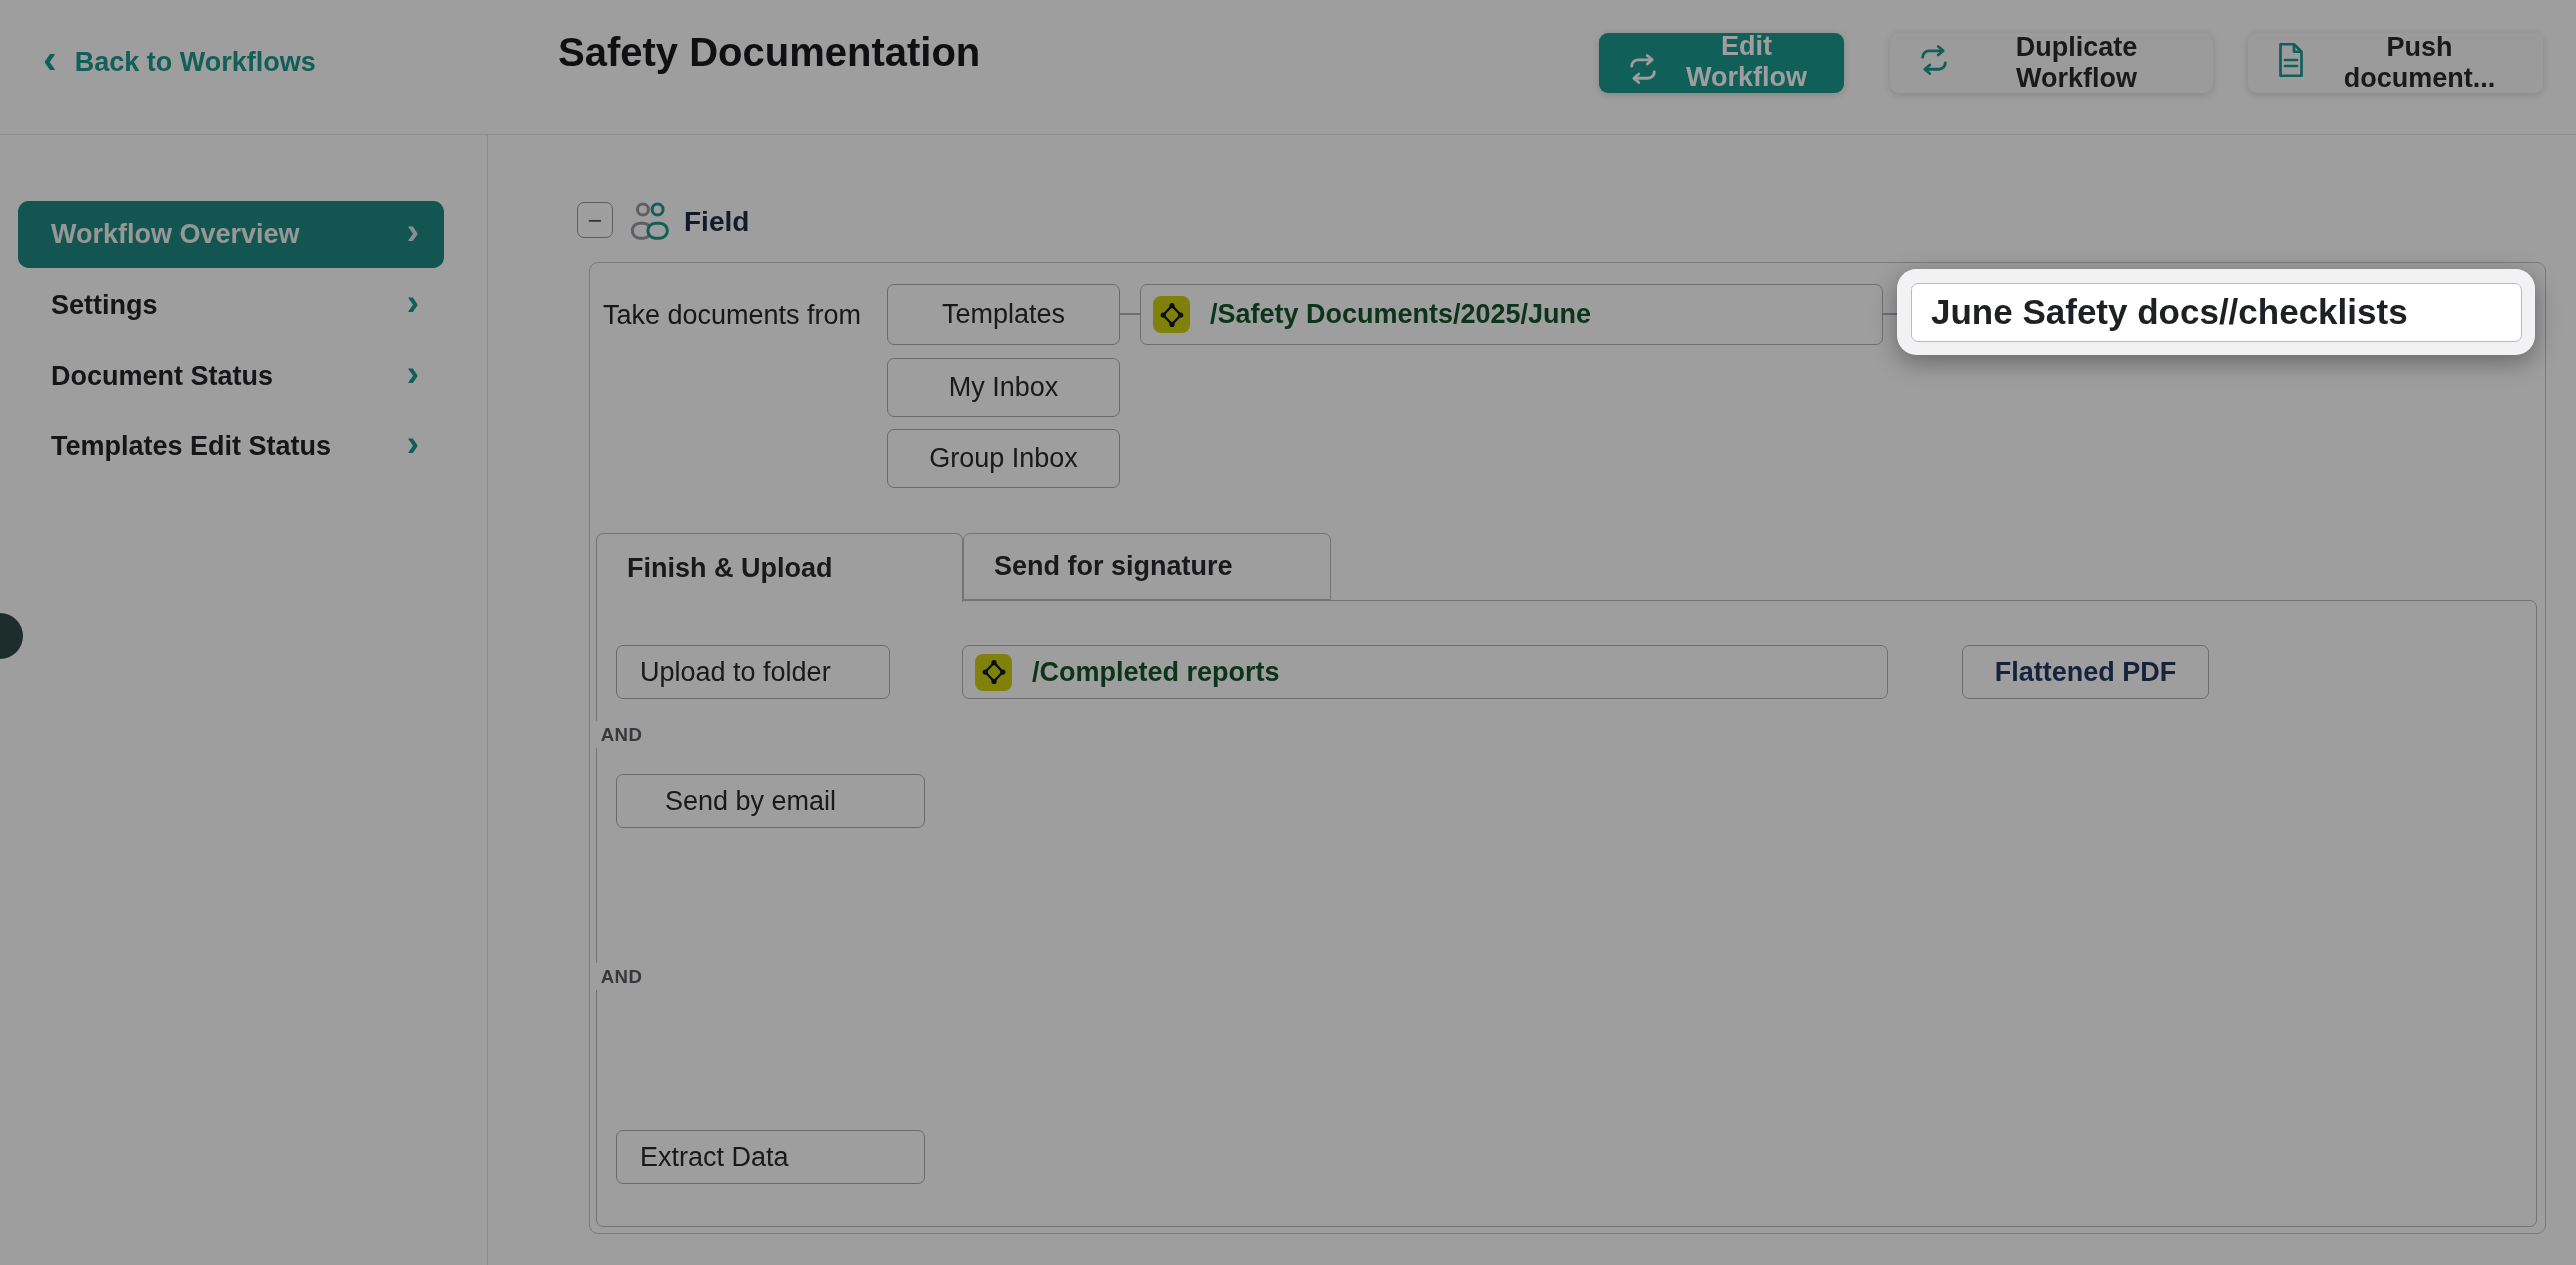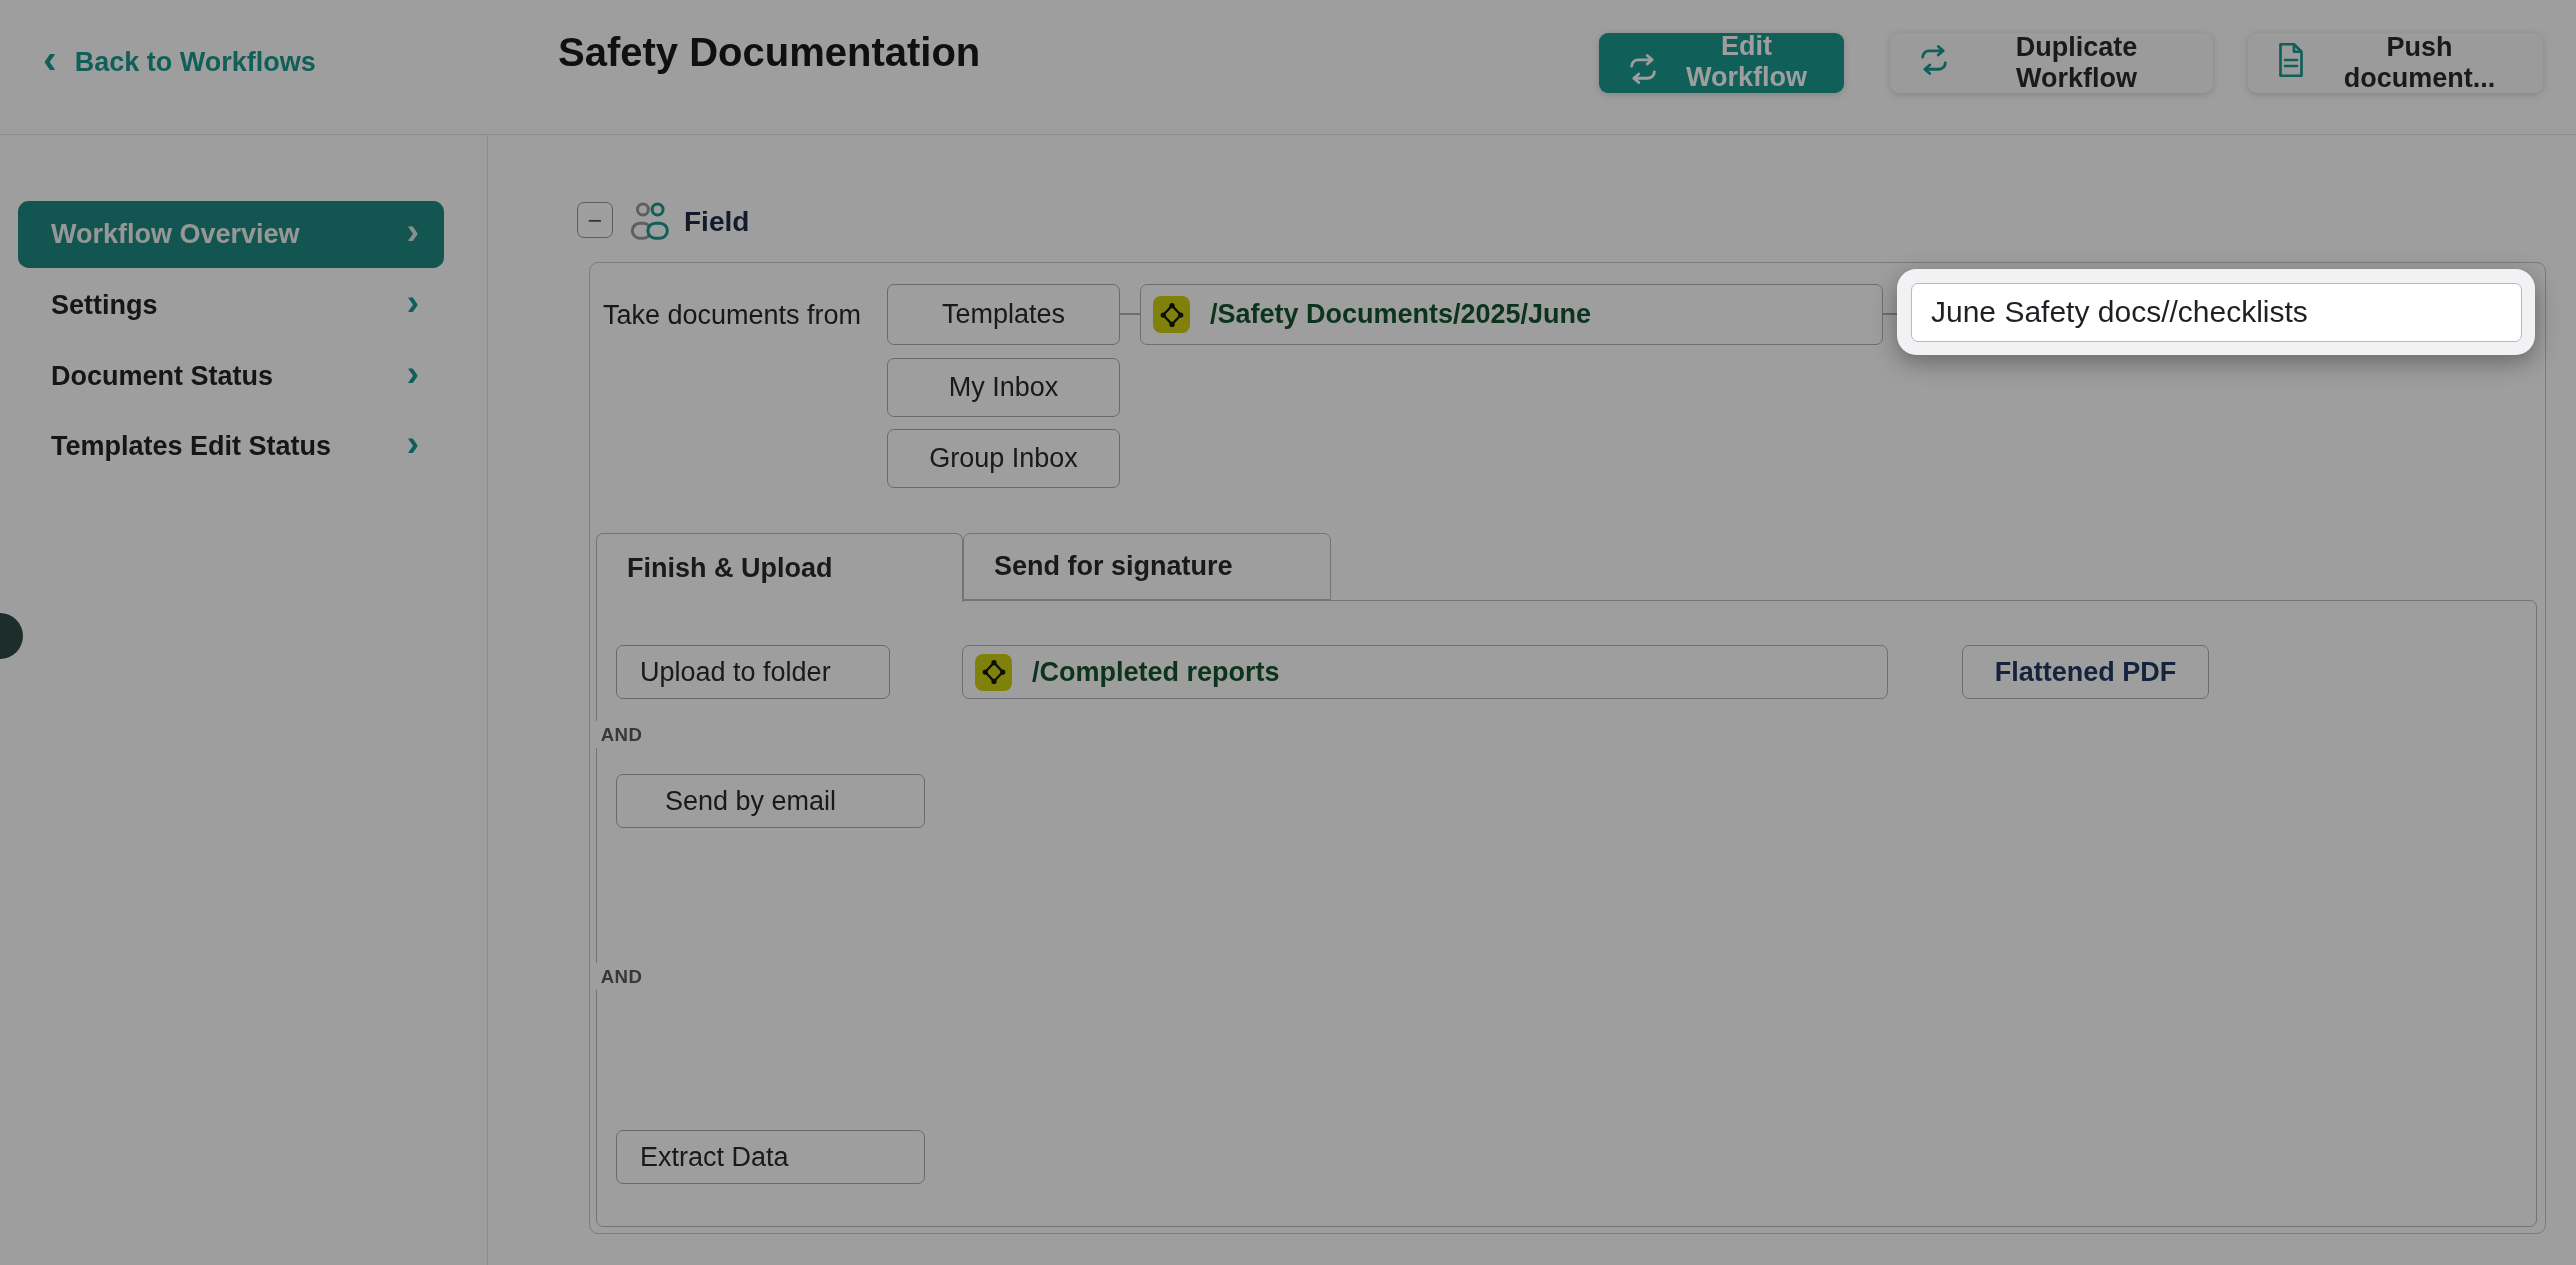--- a/index.html
+++ b/index.html
@@ -51,21 +51,21 @@
   .checkbox{width:27.5px;height:27.5px;border-radius:6.2px;background:#1b9a90;color:#fff;display:flex;
             align-items:center;justify-content:center;font-size:20.4px;font-weight:700;cursor:pointer;}
   .text-input{border:1.8px solid #acacb2;border-radius:7px;background:transparent;font-family:inherit;
               font-size:27px;font-weight:600;color:#252f3e;padding:0 23px;outline:none;}
   .ybadge{width:37px;height:37px;border-radius:8px;background:#cfd012;display:flex;align-items:center;justify-content:center;flex:0 0 auto;}
   
   .overlay{left:0;top:0;width:2576px;height:1266px;background:rgba(0,0,0,.38);z-index:50;}
   .spotlight{left:1897px;top:269px;width:638px;height:86px;background:#f2f2f4;border-radius:19.5px;
              box-shadow:0 7px 25px rgba(0,0,0,.35);z-index:60;display:flex;align-items:center;justify-content:center;}
   .spotlight input{width:611px;height:59px;box-sizing:border-box;border:1.8px solid #b7babe;border-radius:7px;
-                   background:#fff;font-family:inherit;font-size:30px;font-weight:400;color:#1f2024;
+                   background:#fff;font-family:inherit;font-size:35px;font-weight:700;color:#1f2024;
                    padding:0 19.5px;outline:none;}
   .bold{font-weight:700;}
 </style>
 </head>
 <body>
 
 <div id="stage">
 
   <div class="abs header"></div>
   <div class="abs back-link">

